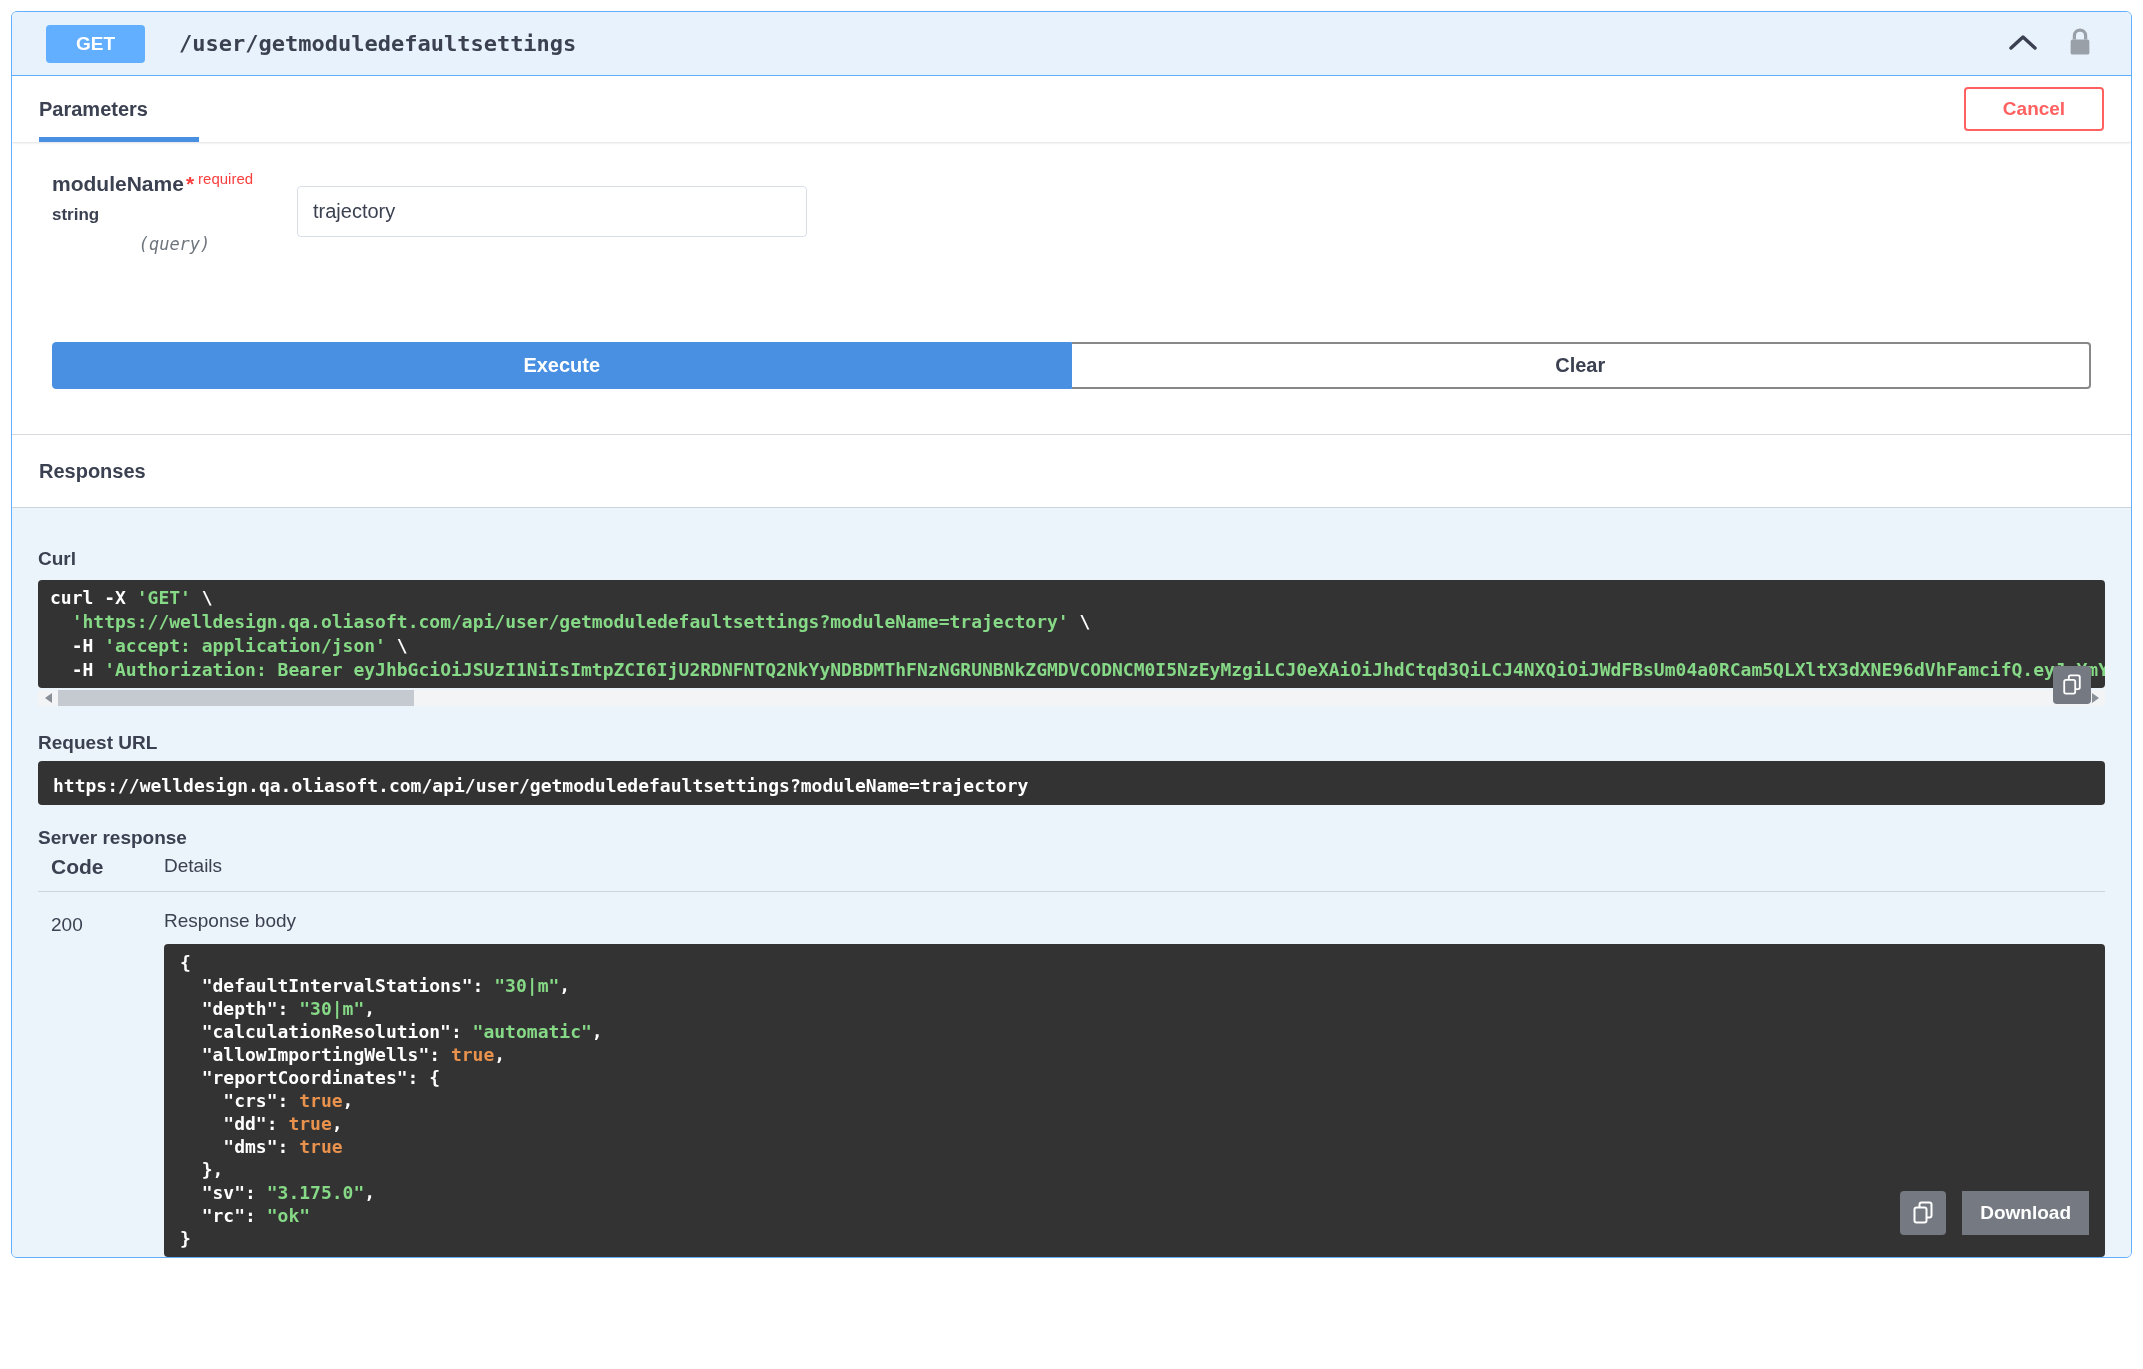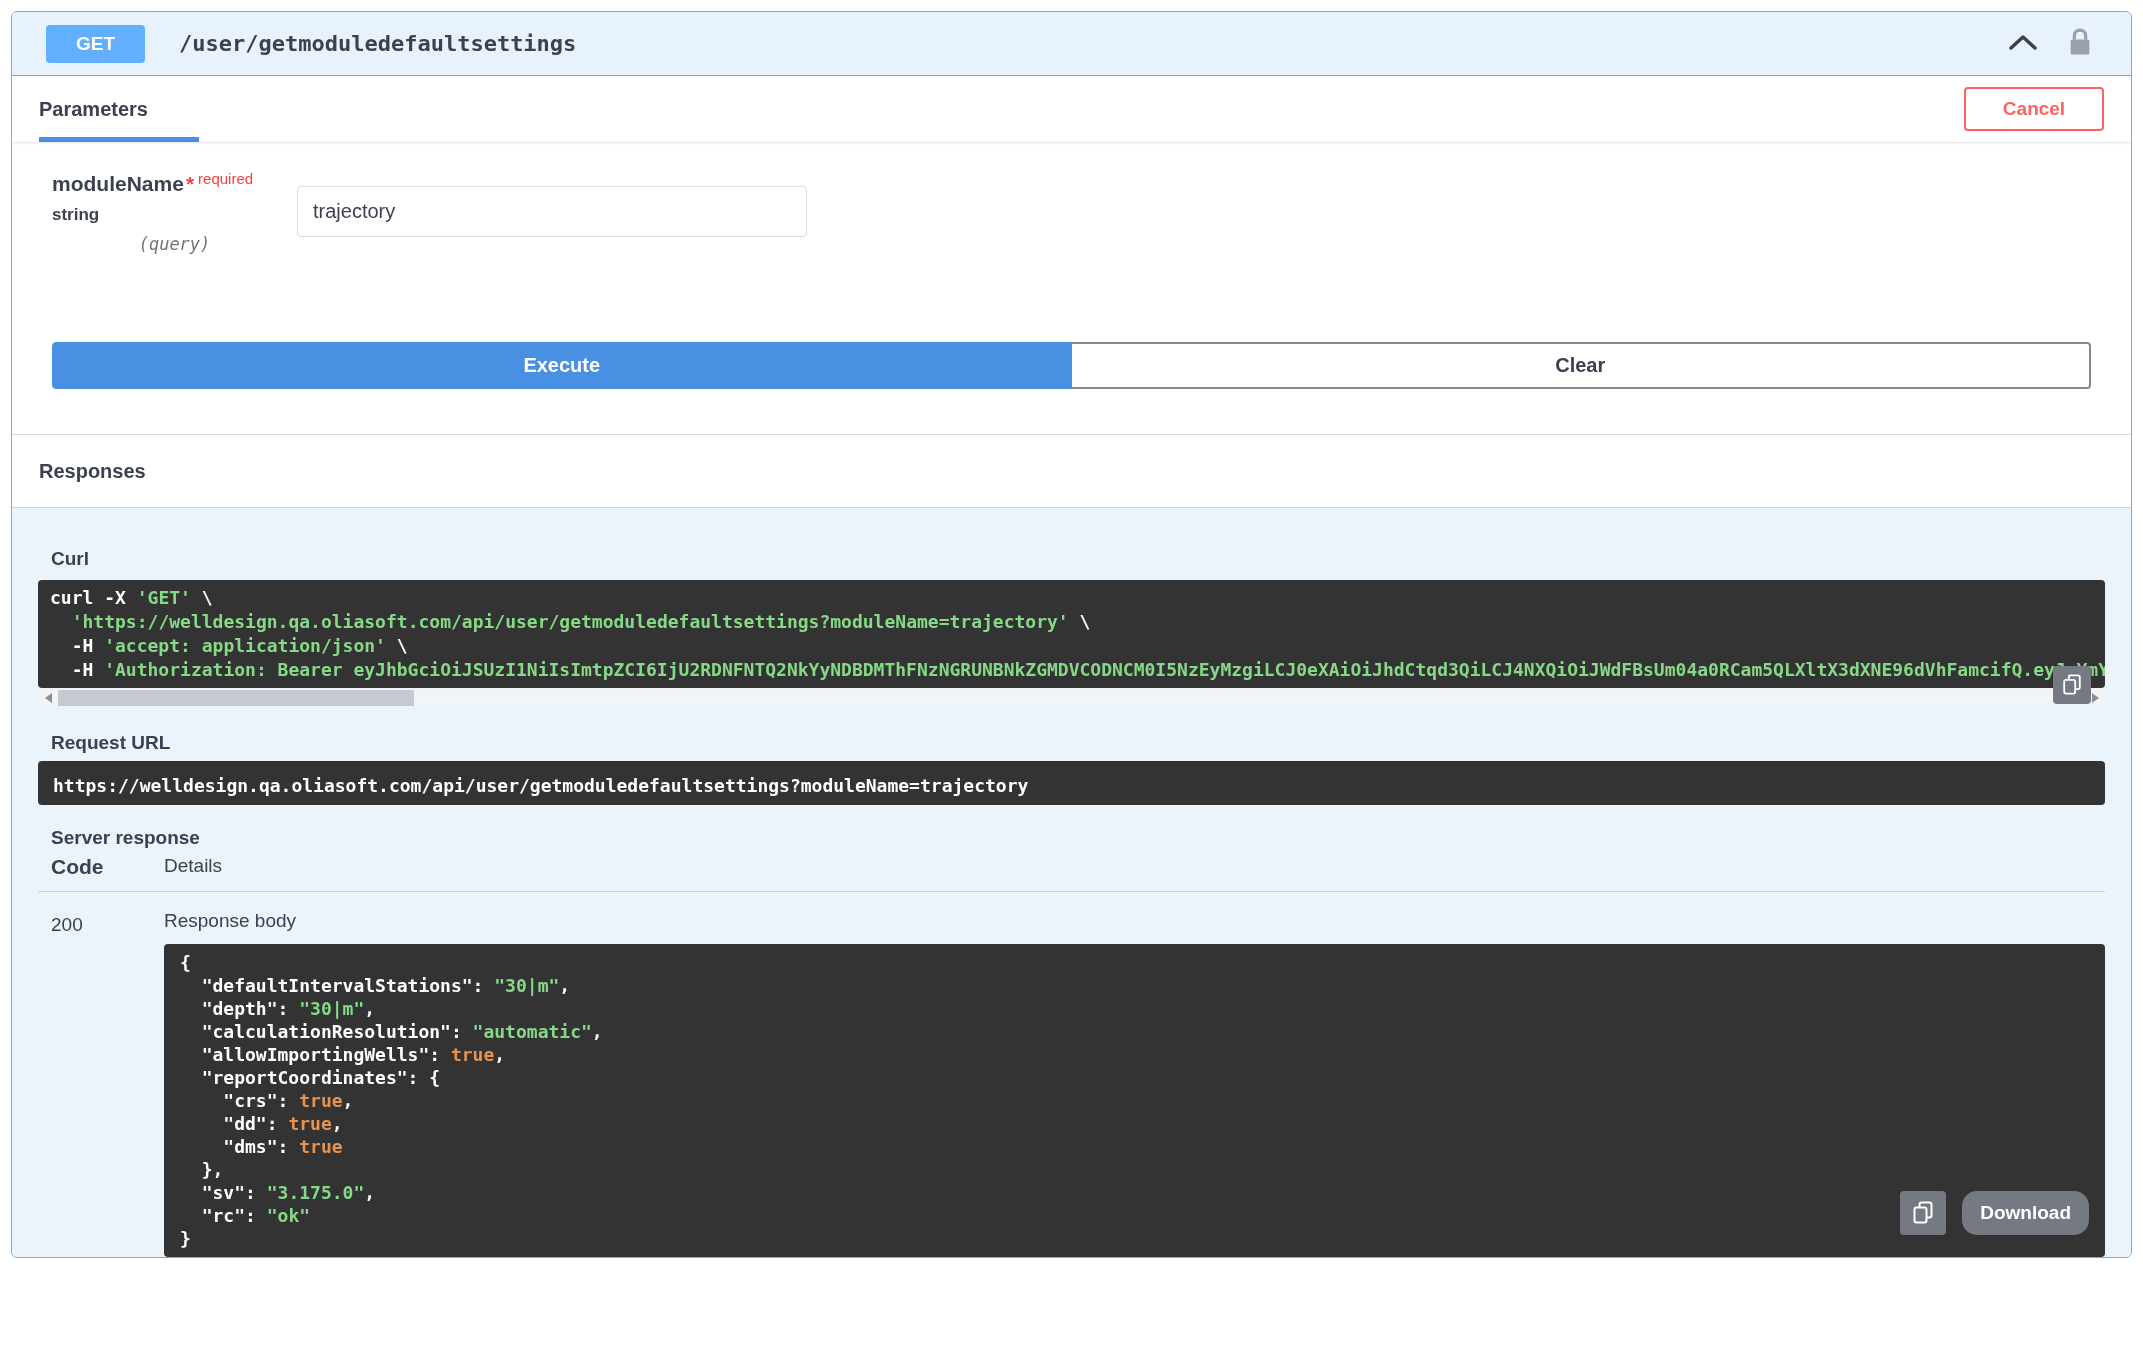--- a/index.html
+++ b/index.html
@@ -151,21 +151,21 @@
     border-top: 1px solid #d6dade;
     border-bottom: 1px solid #cfd4d9;
     display: flex;
     align-items: center;
     padding: 0 27px;
     font-size: 20px;
     font-weight: 700;
   }
   .responses-body { background: #ecf4fb; padding: 0 26px; }
 
-  .section-label { margin-left: 13px; font-size: 19px; font-weight: 700; }
+  .section-label { font-size: 19px; font-weight: 700; }
   .curl-label { padding-top: 40px; }
   .request-url-label { margin-top: 26px; }
   .server-label { margin-top: 22px; font-weight: 600; }
 
   pre.code-block {
     background: #333333;
     border-radius: 4px;
     color: #fff;
     font-family: "DejaVu Sans Mono", monospace;
     font-weight: 700;
@@ -250,21 +250,21 @@
     border: none;
     border-radius: 4px;
     display: flex; align-items: center; justify-content: center;
     cursor: pointer;
   }
   .download-btn {
     height: 44px;
     padding: 0 18px;
     background: #757a82;
     border: none;
-    border-radius: 15px;
+    border-radius: 0;
     color: #fff;
     font-weight: 700;
     font-size: 19px;
     cursor: pointer;
   }
 </style>
 </head>
 <body>
 
 <div class="opblock">

